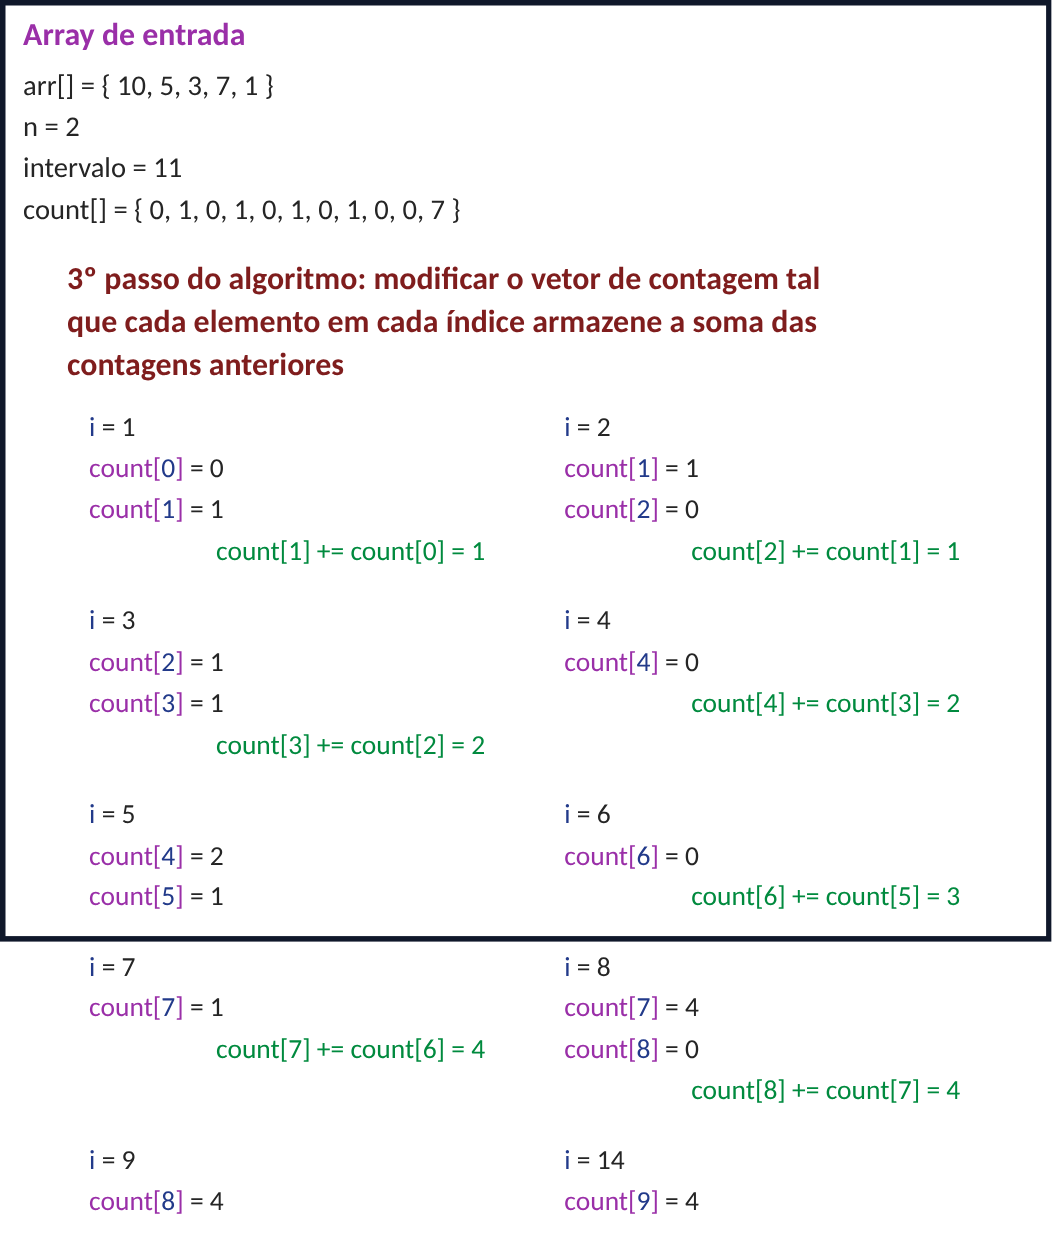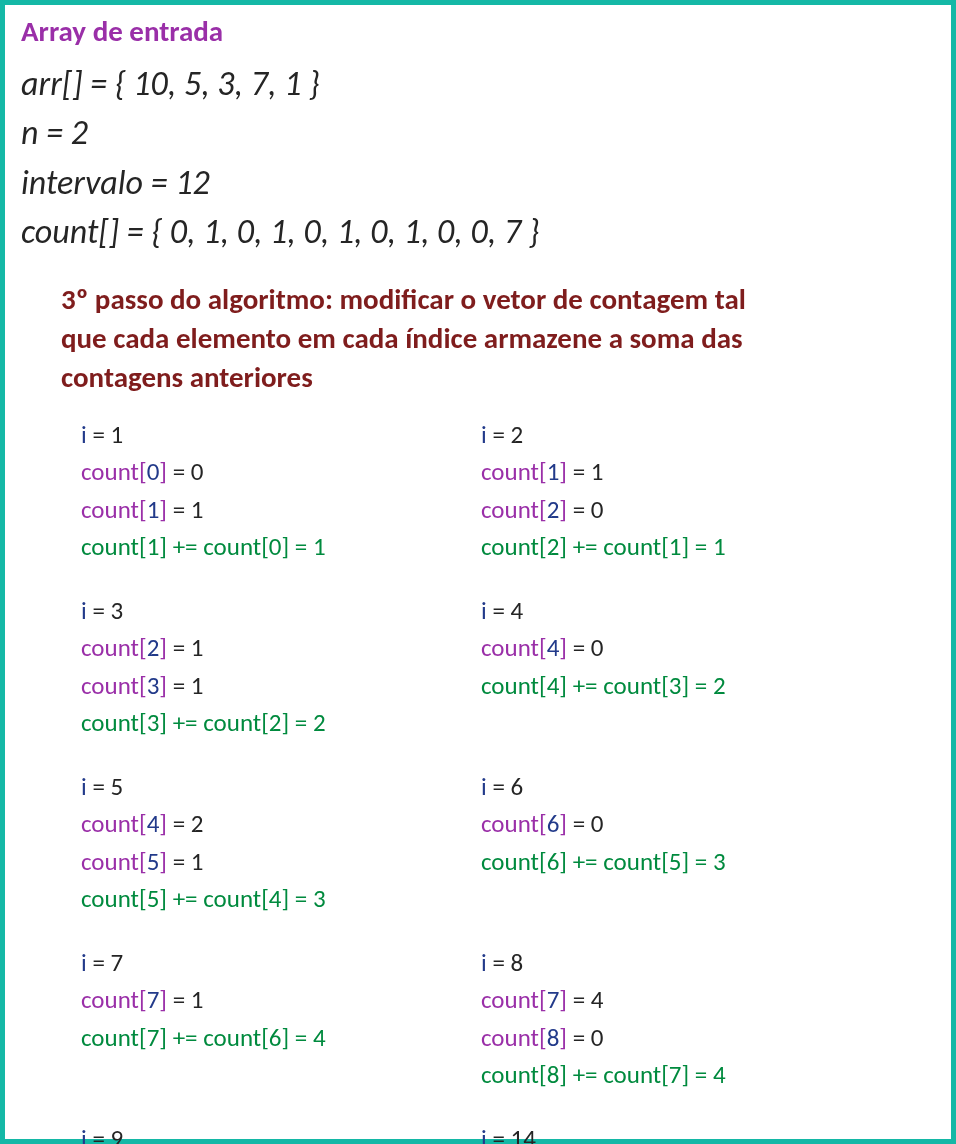--- a/index.html
+++ b/index.html
@@ -6,82 +6,81 @@
   body {
     margin: 0;
     padding: 0;
     background: #ffffff;
     font-family: Calibri, "Segoe UI", Arial, sans-serif;
     width: 956px;
     height: 1144px;
   }
   .panel {
     width: 956px;
-    height: 1144px;
+    height: 856px;
     background: #ffffff;
-    border: 5px solid #14b8a6;
+    border: 5px solid #0f172a;
     padding: 8px 32px 14px 16px;
   }
   .title {
     color: #9a2fa8;
     font-weight: 700;
     font-size: 29px;
     margin: 0 0 10px 0;
   }
   .input-line {
     color: #252525;
-    font-size: 34px;
+    font-size: 26px;
     line-height: 1.45;
-    font-style: italic;
   }
   .step-title {
     color: #7f1d1d;
     font-weight: 700;
     font-size: 29px;
     line-height: 1.35;
     margin: 24px 0 18px 40px;
     max-width: 720px;
   }
   .blocks {
     margin-left: 60px;
   }
   .row {
     display: flex;
-    gap: 40px;
+    gap: 72px;
     margin-bottom: 26px;
   }
   .block {
     font-size: 25px;
     line-height: 1.5;
     width: 360px;
   }
   .ivar { color: #223a8a; }
   .arrname { color: #9a2fa8; }
   .idxbracket { color: #9a2fa8; }
   .idxnum { color: #223a8a; }
   .eq { color: #252525; }
   .val { color: #252525; }
   .green .arrname,
   .green .idxbracket,
   .green .idxnum,
   .green .op,
   .green .eq,
   .green .val { color: #008a3e; }
-  .green { color: #008a3e; }
+  .green { color: #008a3e; text-align: right; }
 </style>
 </head>
 <body>
 
 <div class="panel">
 
   <div class="title">Array de entrada</div>
 
   <div class="input-line">arr[] = { 10, 5, 3, 7, 1 }</div>
   <div class="input-line">n = 2</div>
-  <div class="input-line">intervalo = 12</div>
+  <div class="input-line">intervalo = 11</div>
   <div class="input-line">count[] = { 0, 1, 0, 1, 0, 1, 0, 1, 0, 0, 7 }</div>
 
   <div class="step-title">3º passo do algoritmo: modificar o vetor de contagem tal que cada elemento em cada índice armazene a soma das contagens anteriores</div>
 
   <div class="blocks" id="blocks">
       <div class="row">
         <div class="block">
     <div><span class="ivar">i</span> <span class="eq">=</span> <span class="val">1</span></div>
     <div><span class=""><span class="arrname">count</span><span class="idxbracket">[</span><span class="idxnum">0</span><span class="idxbracket">]</span> <span class="eq">=</span> <span class="val">0</span></span></div>
     <div><span class=""><span class="arrname">count</span><span class="idxbracket">[</span><span class="idxnum">1</span><span class="idxbracket">]</span> <span class="eq">=</span> <span class="val">1</span></span></div>
@@ -105,21 +104,20 @@
     <div><span class="ivar">i</span> <span class="eq">=</span> <span class="val">4</span></div>
     <div><span class=""><span class="arrname">count</span><span class="idxbracket">[</span><span class="idxnum">4</span><span class="idxbracket">]</span> <span class="eq">=</span> <span class="val">0</span></span></div>
     <div class="green"><span class="arrname">count</span><span class="idxbracket">[</span><span class="idxnum">4</span><span class="idxbracket">]</span> <span class="op">+=</span> <span class="arrname">count</span><span class="idxbracket">[</span><span class="idxnum">3</span><span class="idxbracket">]</span> <span class="eq">=</span> <span class="val">2</span></div>
   </div>
       </div>
       <div class="row">
         <div class="block">
     <div><span class="ivar">i</span> <span class="eq">=</span> <span class="val">5</span></div>
     <div><span class=""><span class="arrname">count</span><span class="idxbracket">[</span><span class="idxnum">4</span><span class="idxbracket">]</span> <span class="eq">=</span> <span class="val">2</span></span></div>
     <div><span class=""><span class="arrname">count</span><span class="idxbracket">[</span><span class="idxnum">5</span><span class="idxbracket">]</span> <span class="eq">=</span> <span class="val">1</span></span></div>
-    <div class="green"><span class="arrname">count</span><span class="idxbracket">[</span><span class="idxnum">5</span><span class="idxbracket">]</span> <span class="op">+=</span> <span class="arrname">count</span><span class="idxbracket">[</span><span class="idxnum">4</span><span class="idxbracket">]</span> <span class="eq">=</span> <span class="val">3</span></div>
   </div>
         <div class="block">
     <div><span class="ivar">i</span> <span class="eq">=</span> <span class="val">6</span></div>
     <div><span class=""><span class="arrname">count</span><span class="idxbracket">[</span><span class="idxnum">6</span><span class="idxbracket">]</span> <span class="eq">=</span> <span class="val">0</span></span></div>
     <div class="green"><span class="arrname">count</span><span class="idxbracket">[</span><span class="idxnum">6</span><span class="idxbracket">]</span> <span class="op">+=</span> <span class="arrname">count</span><span class="idxbracket">[</span><span class="idxnum">5</span><span class="idxbracket">]</span> <span class="eq">=</span> <span class="val">3</span></div>
   </div>
       </div>
       <div class="row">
         <div class="block">
     <div><span class="ivar">i</span> <span class="eq">=</span> <span class="val">7</span></div>

